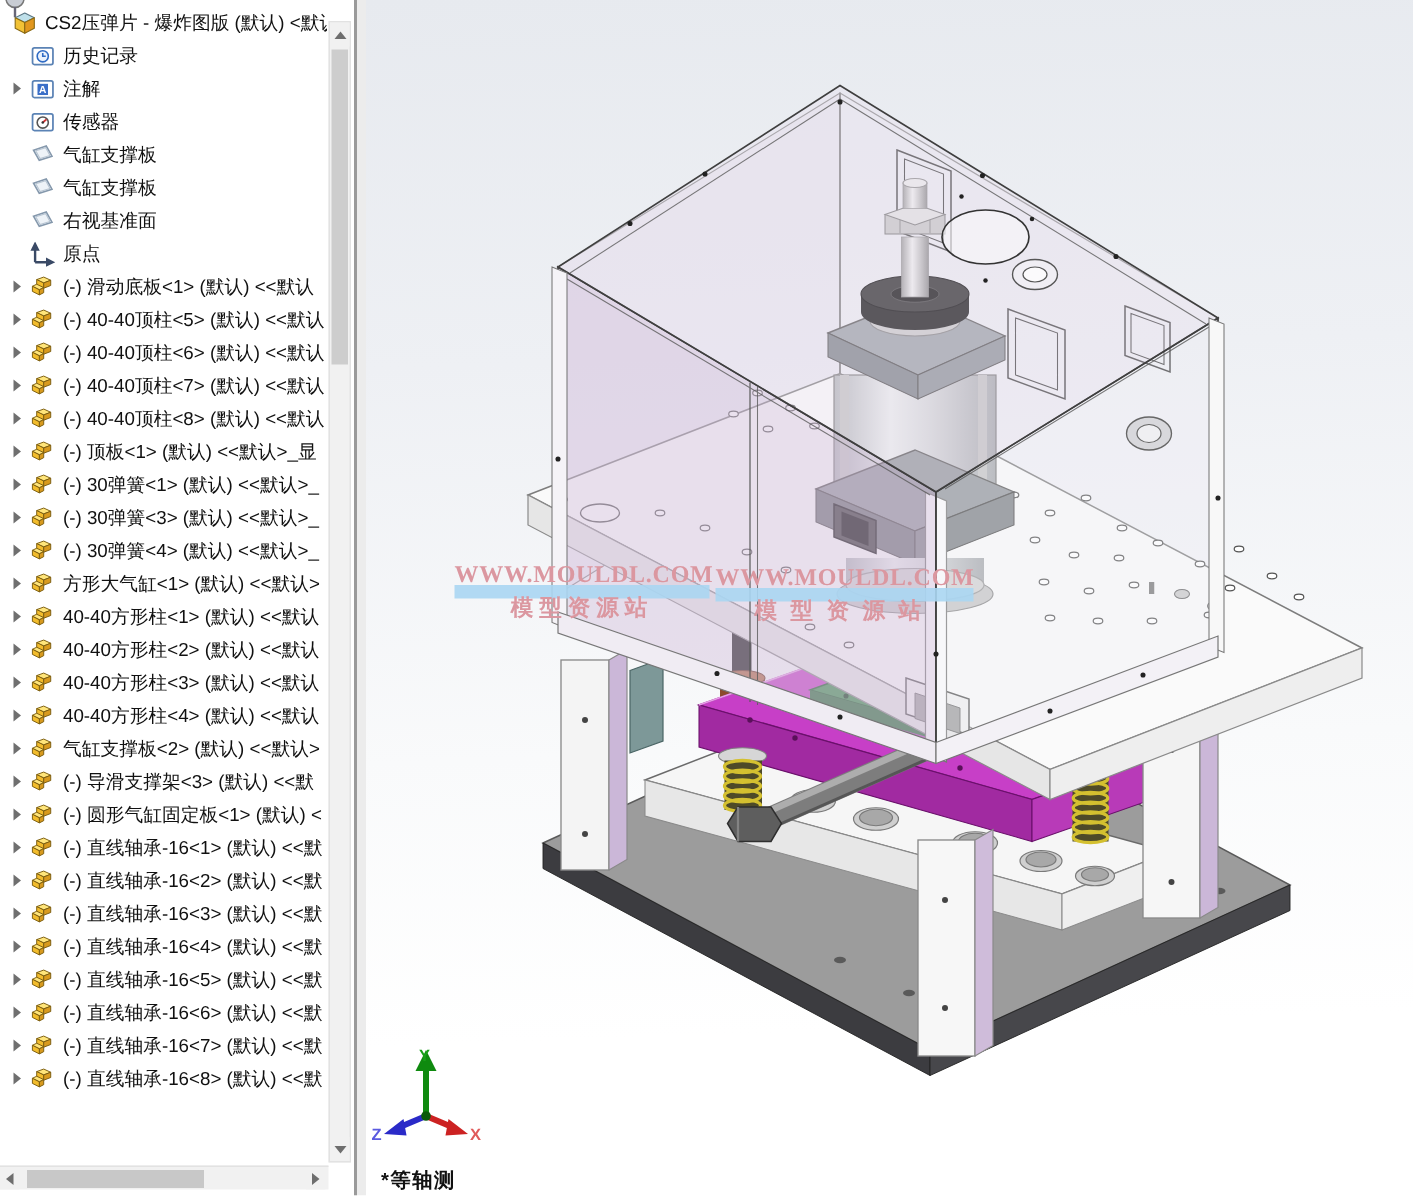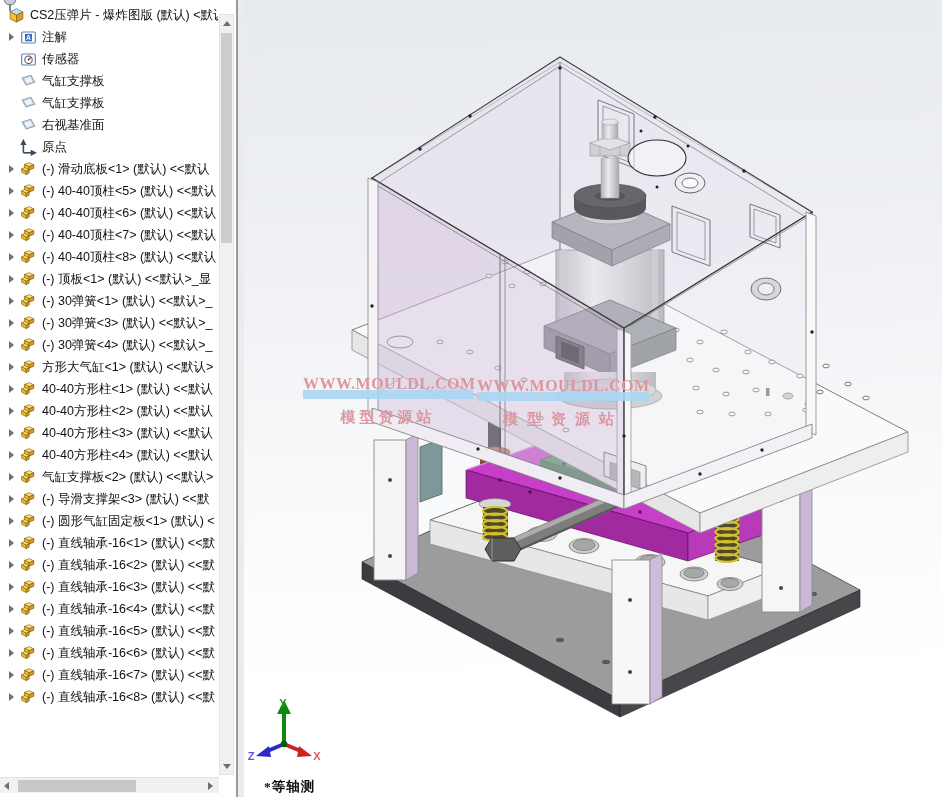--- a/index.html
+++ b/index.html
@@ -32,23 +32,23 @@
   #divider { position:absolute; left:236px; top:0; width:8px; height:797px; background:#ececec; border-left:2px solid #9a9a9a; }
 
   
   #viewport { position:absolute; left:244px; top:0; width:698px; height:797px;
     background:linear-gradient(178deg,#e7eaef 0%, #eef0f4 30%, #f9fafb 62%, #ffffff 85%); }
   #scene { position:absolute; left:0; top:0; }
 
   .wm { position:absolute; text-align:center; z-index:5; }
   .wm-bar { position:absolute; left:0; right:0; top:15px; height:9px; background:var(--watermark-blue,#aad6f2); opacity:.9; }
   .wm-url { position:relative; font-family:"Liberation Serif", serif; font-weight:bold; font-size:16px; color:var(--watermark-pink,#db97a0); letter-spacing:.5px;text-align:right; }
-  .wm-site { position:relative; font-family:"Liberation Serif", serif; font-weight:bold; font-size:15px; color:var(--watermark-pink,#db97a0); margin-top:15px; }
-
-  #view-label { position:absolute; left:20px; top:778px; font-size:13.5px; font-weight:bold; color:#111; letter-spacing:1px;font-family:Liberation Serif, serif; }
+  .wm-site { position:relative; font-family:"Liberation Serif", serif; font-weight:bold; font-size:15px; color:var(--watermark-pink,#db97a0); margin-top:3px; }
+
+  #view-label { position:absolute; left:10px; top:778px; font-size:13.5px; font-weight:bold; color:#111; letter-spacing:1px; }
 </style>
 </head>
 <body>
 
 <svg width="0" height="0" style="position:absolute">
 <defs>
   <linearGradient id="gradRod" x1="0" y1="0" x2="1" y2="0">
     <stop offset="0" stop-color="#9a9a9a"></stop>
         <stop offset="0.4" stop-color="#f0f0f0"></stop>
     <stop offset="0.7" stop-color="#c0c0c0"></stop>
@@ -119,20 +119,27 @@
 
     <div id="tree-rows">
       <div class="row">
           <span class="sp root"></span>
           <svg class="ticon">
             <use href="#i-assembly"></use>
           </svg>
           <span class="lbl">CS2压弹片 - 爆炸图版 (默认) &lt;默认_</span>
         </div>
       <div class="row">
+          <span class="sp"></span>
+          <svg class="ticon">
+            <use href="#i-history"></use>
+          </svg>
+          <span class="lbl">历史记录</span>
+        </div>
+      <div class="row">
           <span class="arrow has"></span>
           <svg class="ticon">
             <use href="#i-annot"></use>
           </svg>
           <span class="lbl">注解</span>
         </div>
       <div class="row">
           <span class="sp"></span>
           <svg class="ticon">
             <use href="#i-sensors"></use>

